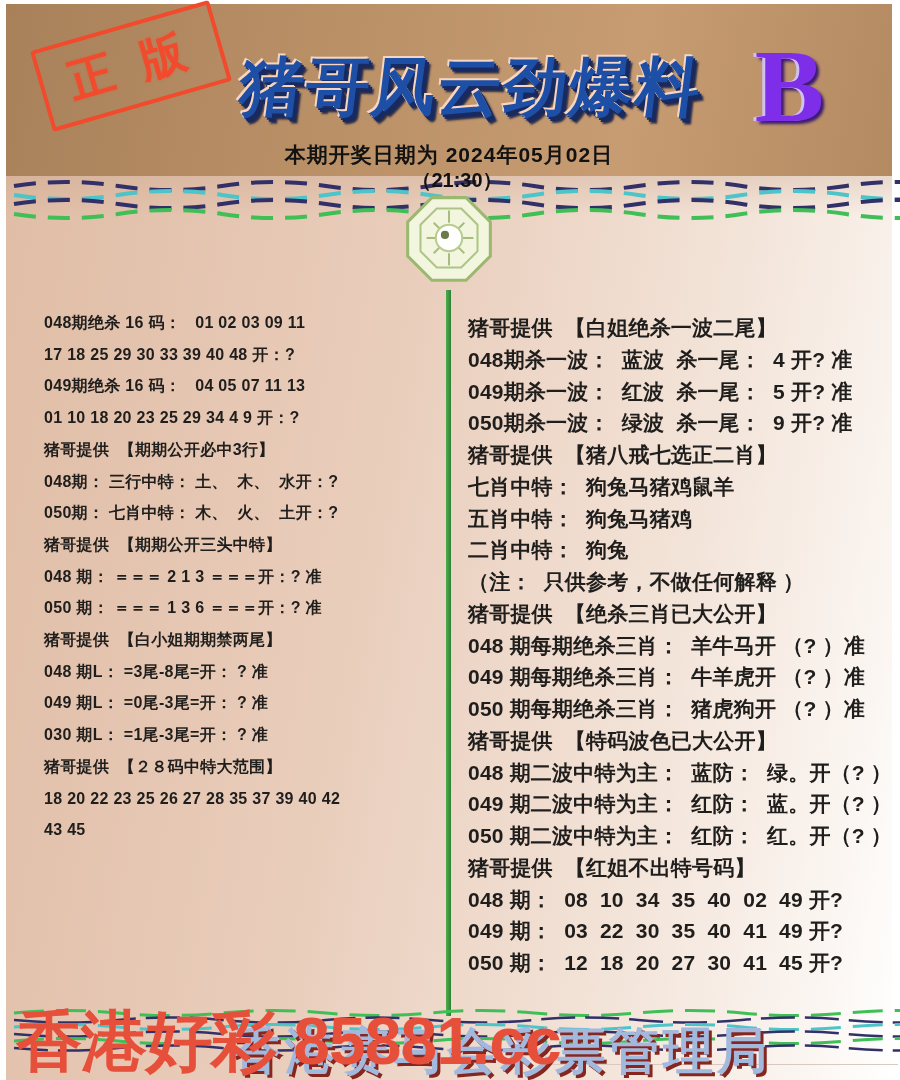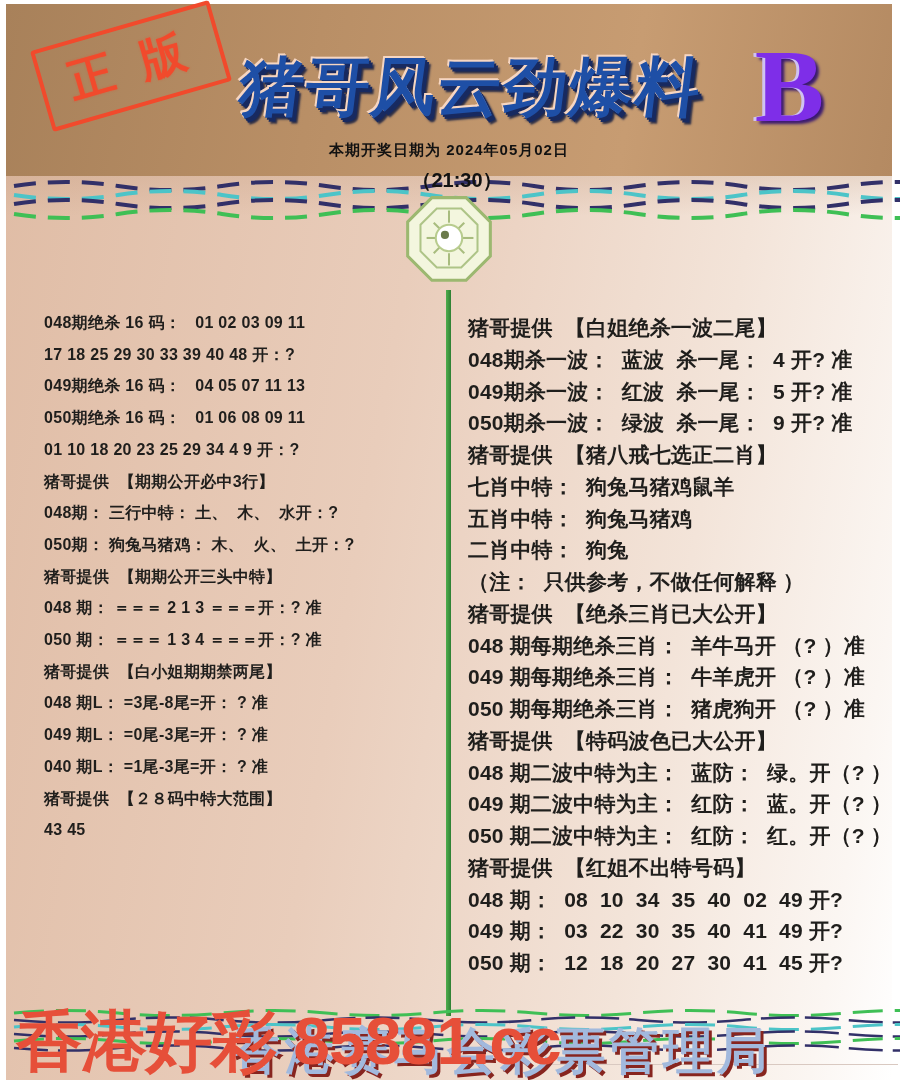--- a/index.html
+++ b/index.html
@@ -26,21 +26,21 @@
   .title { position:absolute; left:215px; top:40px; width:500px; text-align:center;
            font-size:64px; font-weight:bold; color:#1e4fa6; transform:skewX(-7deg);
            letter-spacing:2px; white-space:nowrap;
            text-shadow:-2px -2px 0 #f6d6c2, -1px -1px 0 #f6d6c2,
                         2px 2px 0 #182a60, 4px 4px 0 #182a60, 6px 6px 2px rgba(18,28,66,.85); }
   .edition { position:absolute; right:68px; top:22px; font-family:"Liberation Serif","DejaVu Serif",serif;
              font-size:104px; font-weight:bold; color:#7e2ee8;
              text-shadow:-3px 0 0 #cfc2f2, 3px 3px 3px #3a1a70; }
 
   .dateline { position:absolute; left:0; top:137px; width:100%; text-align:center;
-              font-size:15px; font-weight:bold; color:#121212; letter-spacing:1px; }
+              font-size:21px; font-weight:bold; color:#121212; letter-spacing:1px; }
   .timeline { position:absolute; left:0; top:163px; width:100%; text-align:center;
               font-size:20px; font-weight:bold; color:#121212; z-index:4;padding-left:16px; }
 
   .band { position:absolute; left:0; width:900px; height:50px; z-index:2; }
   .band-top { top:172px; }
   .band-bottom { top:1002px; }
 
   .medallion { position:absolute; left:394px; top:180px; width:98px; height:112px; z-index:3; }
   .stem { position:absolute; left:440px; top:286px; width:5px; height:726px; z-index:1;
           background:linear-gradient(to right,#4fae4d,#2e7f33); }
@@ -97,33 +97,33 @@
       </g>
       <circle cx="48" cy="53" r="13" fill="#ffffff" stroke="#b8cc8e" stroke-width="2"></circle>
       <circle cx="44" cy="50" r="4" fill="#6a7a4a"></circle>
     </svg>
     <div class="stem"></div>
 
     <div class="col col-left">
       <div class="line">048期绝杀 16 码：   01 02 03 09 11</div>
       <div class="line">17 18 25 29 30 33 39 40 48 开：?</div>
       <div class="line">049期绝杀 16 码：   04 05 07 11 13</div>
-      <div class="line">050期绝杀 16 码：   01 06 08 09 11</div>
       <div class="line">01 10 18 20 23 25 29 34 4 9 开：?</div>
       <div class="line">猪哥提供  【期期公开必中3行】</div>
       <div class="line">048期： 三行中特： 土、  木、  水开：?</div>
-      <div class="line">050期： 狗兔马猪鸡： 木、  火、  土开：?</div>
+      <div class="line">050期： 七肖中特： 木、  火、  土开：?</div>
       <div class="line">猪哥提供  【期期公开三头中特】</div>
       <div class="line">048 期： ＝＝＝ 2 1 3 ＝＝＝开：? 准</div>
-      <div class="line">050 期： ＝＝＝ 1 3 4 ＝＝＝开：? 准</div>
+      <div class="line">050 期： ＝＝＝ 1 3 6 ＝＝＝开：? 准</div>
       <div class="line">猪哥提供  【白小姐期期禁两尾】</div>
       <div class="line">048 期L： =3尾-8尾=开： ? 准</div>
       <div class="line">049 期L： =0尾-3尾=开： ? 准</div>
-      <div class="line">040 期L： =1尾-3尾=开： ? 准</div>
+      <div class="line">030 期L： =1尾-3尾=开： ? 准</div>
       <div class="line">猪哥提供  【２８码中特大范围】</div>
+      <div class="line">18 20 22 23 25 26 27 28 35 37 39 40 42</div>
       <div class="line">43 45</div>
     </div>
 
     <div class="col col-right">
       <div class="line">猪哥提供  【白姐绝杀一波二尾】</div>
       <div class="line">048期杀一波：  蓝波  杀一尾：  4 开? 准</div>
       <div class="line">049期杀一波：  红波  杀一尾：  5 开? 准</div>
       <div class="line">050期杀一波：  绿波  杀一尾：  9 开? 准</div>
       <div class="line">猪哥提供  【猪八戒七选正二肖】</div>
       <div class="line">七肖中特：  狗兔马猪鸡鼠羊</div>

